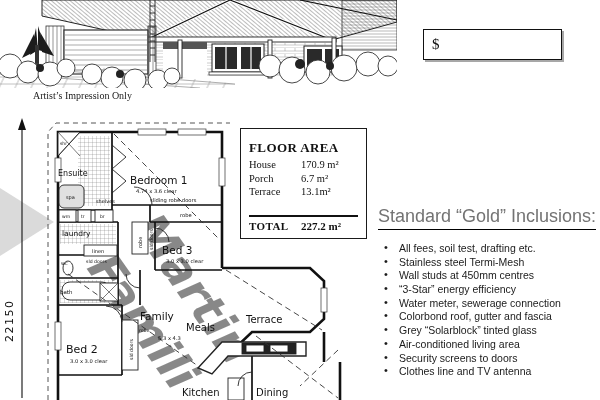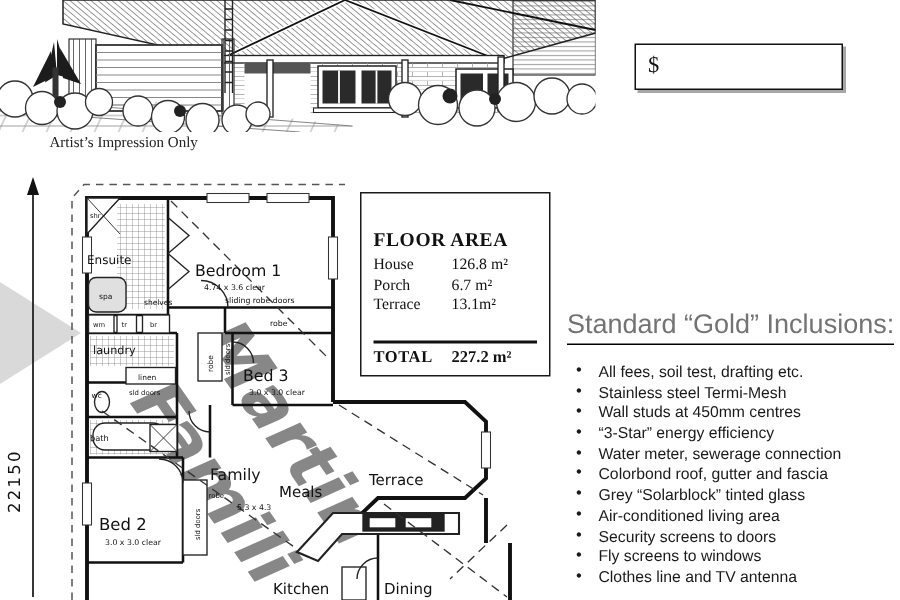--- a/index.html
+++ b/index.html
@@ -9,21 +9,21 @@
   #sketch{position:absolute;left:0;top:0;width:397px;height:88px;}
   #caption{position:absolute;left:33px;top:90px;font-family:"Liberation Serif",serif;
            font-size:10px;color:#222;}
   
   #priceBox{position:absolute;left:423px;top:29px;width:137px;height:29px;background:#fff;
             border:1.5px solid #111;box-shadow:2px 2px 0 rgba(120,120,120,.65);}
   #priceBox .cur{font-family:"Liberation Serif",serif;font-size:15px;line-height:29px;
                  padding-left:8px;display:inline-block;}
   
   #floorArea{position:absolute;left:240px;top:128px;width:127px;background:#fff;
-             border:1.5px solid #1a1a1a;padding:23px 8px 6px 8px;box-sizing:border-box;
+             border:1.5px solid #1a1a1a;padding:11px 8px 6px 8px;box-sizing:border-box;
              font-family:"Liberation Serif",serif;}
   #floorArea .fa-title{font-size:13px;font-weight:bold;letter-spacing:.4px;margin-bottom:2px;}
   .fa-row{display:flex;font-size:10.5px;line-height:13.5px;}
   .fa-row .lbl{width:52px;}
   .fa-row .val{flex:1;}
   .fa-total{display:flex;font-size:11px;font-weight:bold;border-top:2px solid #111;
             margin-top:16px;padding-top:3px;}
   .fa-total .lbl{width:52px;letter-spacing:.4px;}
   
   #inclHead{position:absolute;left:378px;top:206px;font-size:18px;color:#737373;
@@ -140,21 +140,21 @@
 <div id="caption">Artist’s Impression Only</div>
 
 <div id="priceBox">
   <span class="cur">$</span>
 </div>
 
 <div id="floorArea">
   <div class="fa-title">FLOOR AREA</div>
   <div class="fa-row">
     <span class="lbl">House</span>
-    <span class="val">126.8 m²</span>
+    <span class="val">170.9 m²</span>
   </div>
   <div class="fa-row">
     <span class="lbl">Porch</span>
     <span class="val">6.7 m²</span>
   </div>
   <div class="fa-row">
     <span class="lbl">Terrace</span>
     <span class="val">13.1m²</span>
   </div>
   <div class="fa-total">
@@ -167,21 +167,20 @@
 <ul id="inclList">
   <li>All fees, soil test, drafting etc.</li>
   <li>Stainless steel Termi-Mesh</li>
   <li>Wall studs at 450mm centres</li>
   <li>“3-Star” energy efficiency</li>
   <li>Water meter, sewerage connection</li>
   <li>Colorbond roof, gutter and fascia</li>
   <li>Grey “Solarblock” tinted glass</li>
   <li>Air-conditioned living area</li>
   <li>Security screens to doors</li>
-  <li>Fly screens to windows</li>
   <li>Clothes line and TV antenna</li>
 </ul>
 
 <svg id="plan" viewBox="0 0 375 290">
   <defs>
     <pattern id="tile" width="4" height="4" patternUnits="userSpaceOnUse">
       <path d="M0,0 H4 M0,0 V4" stroke="#777" stroke-width="0.5" fill="none"></path>
     </pattern>
   </defs>
 

